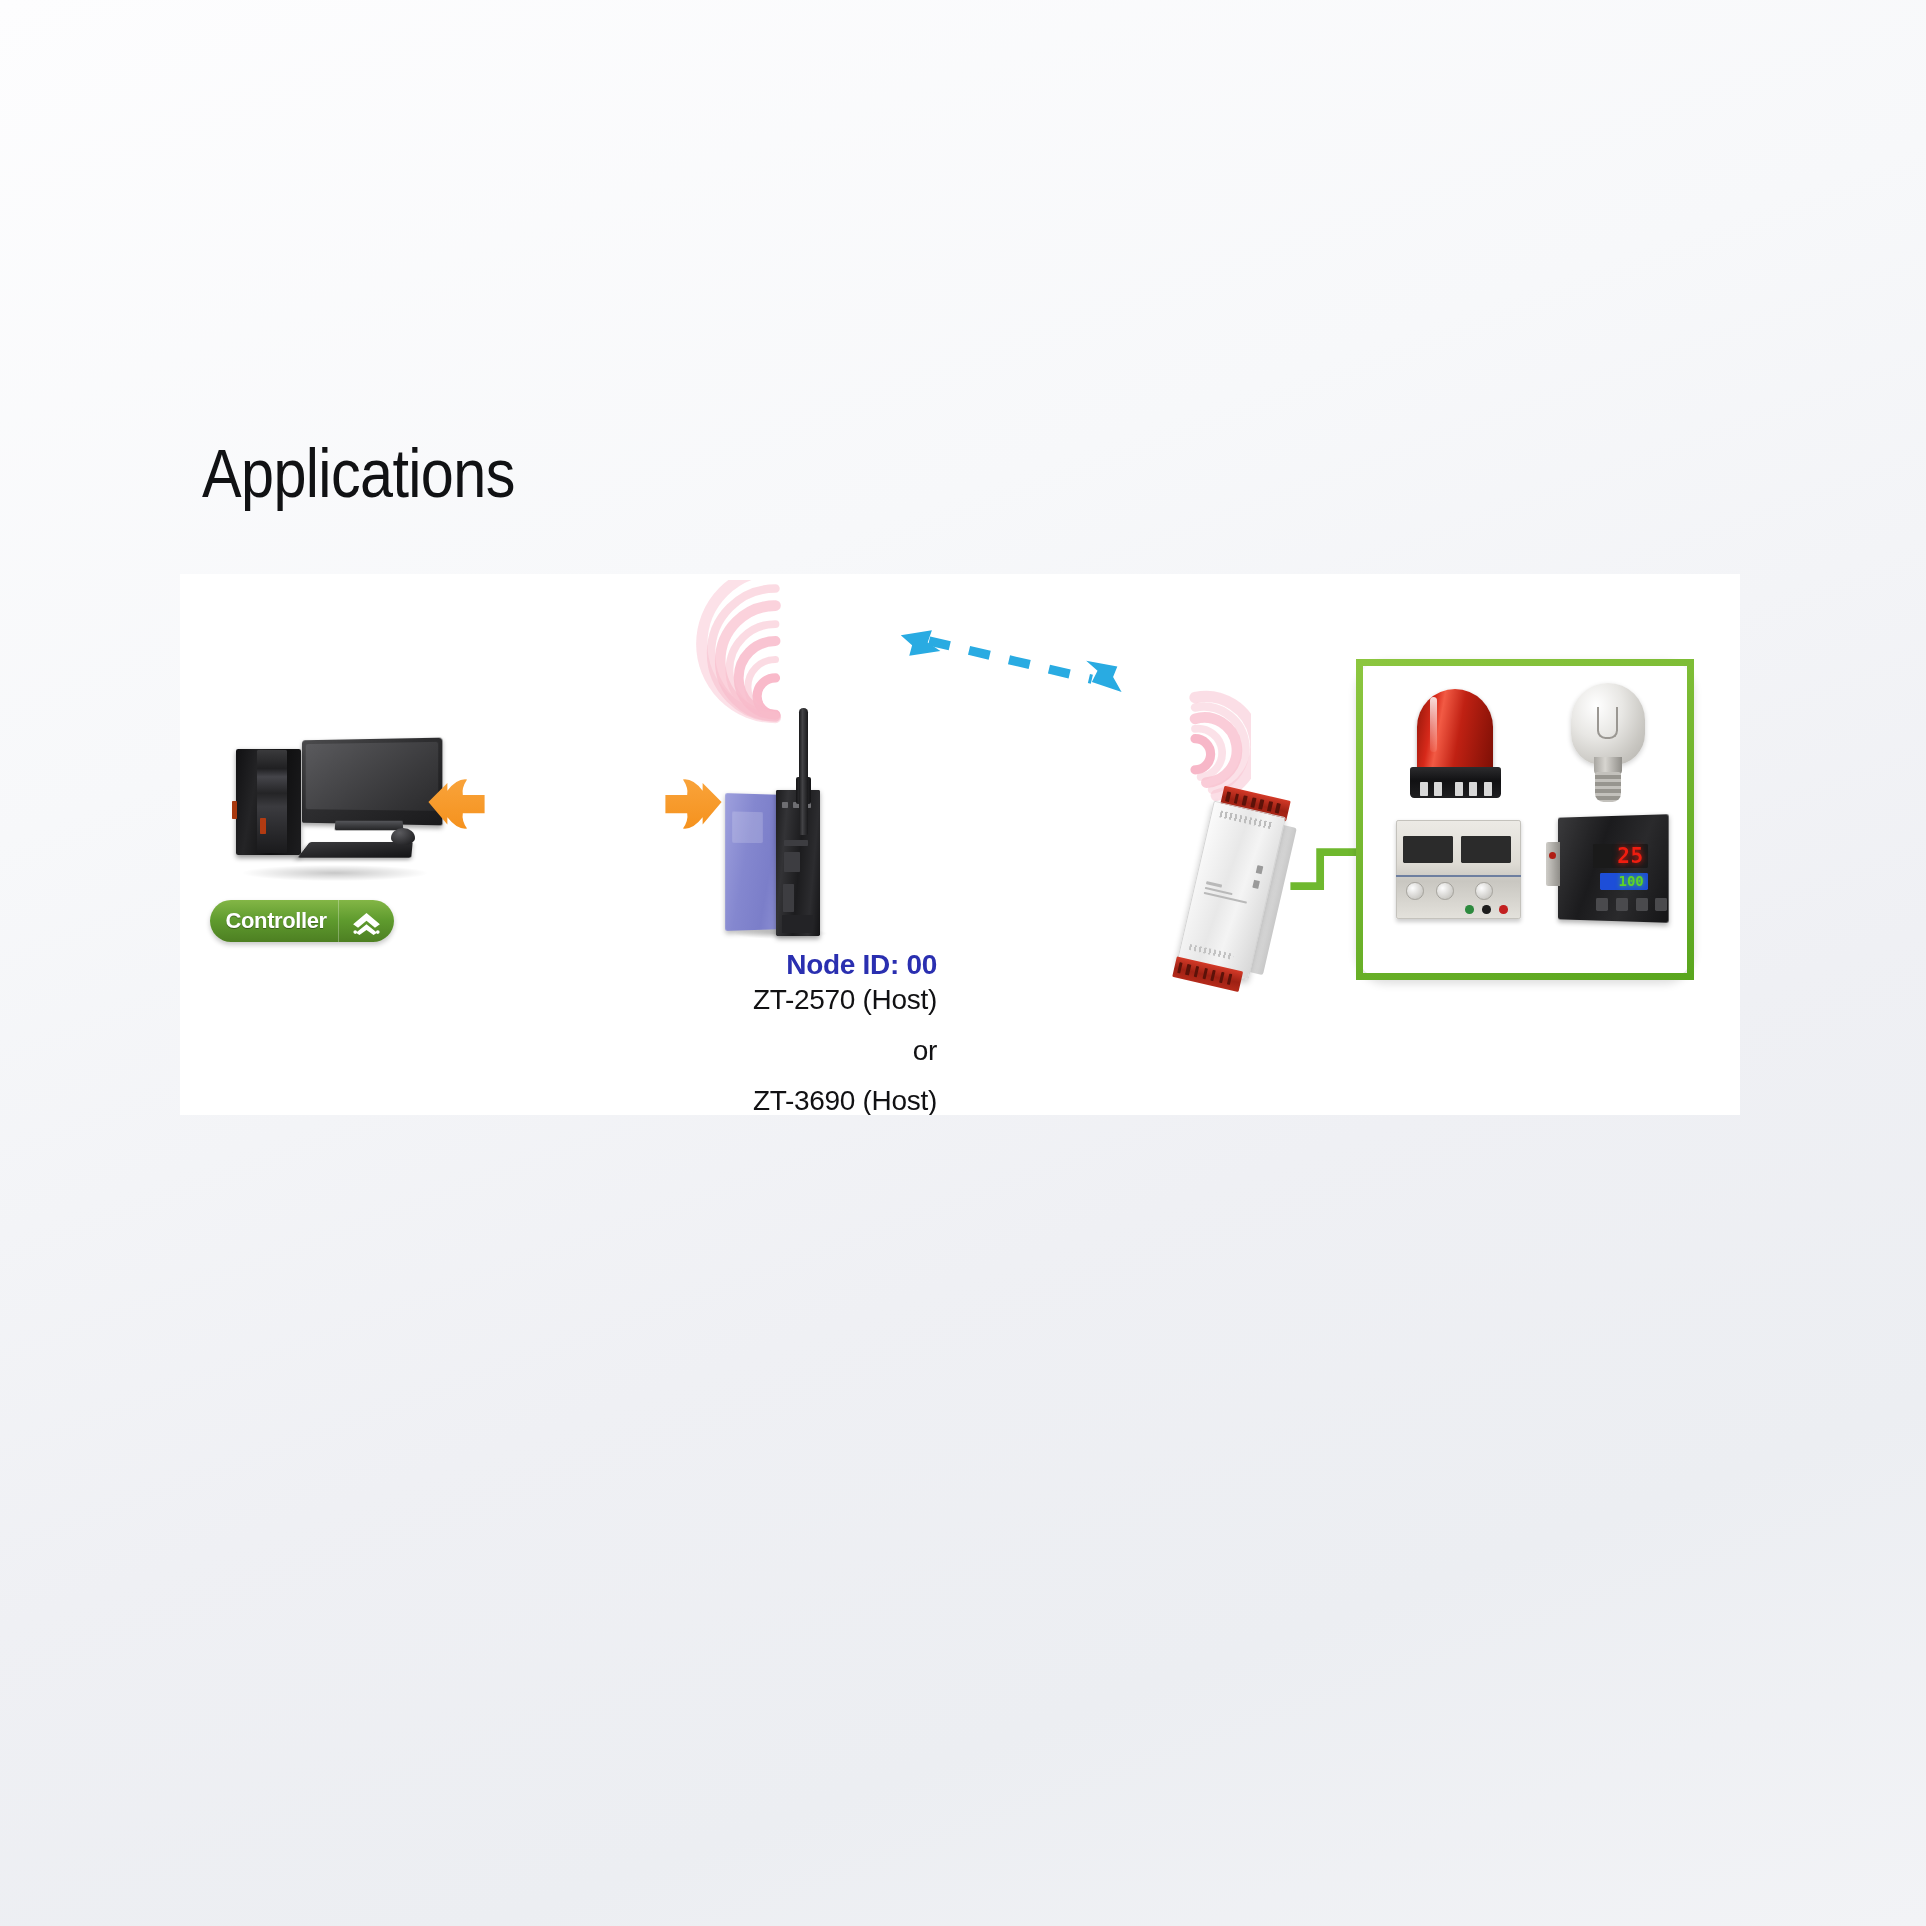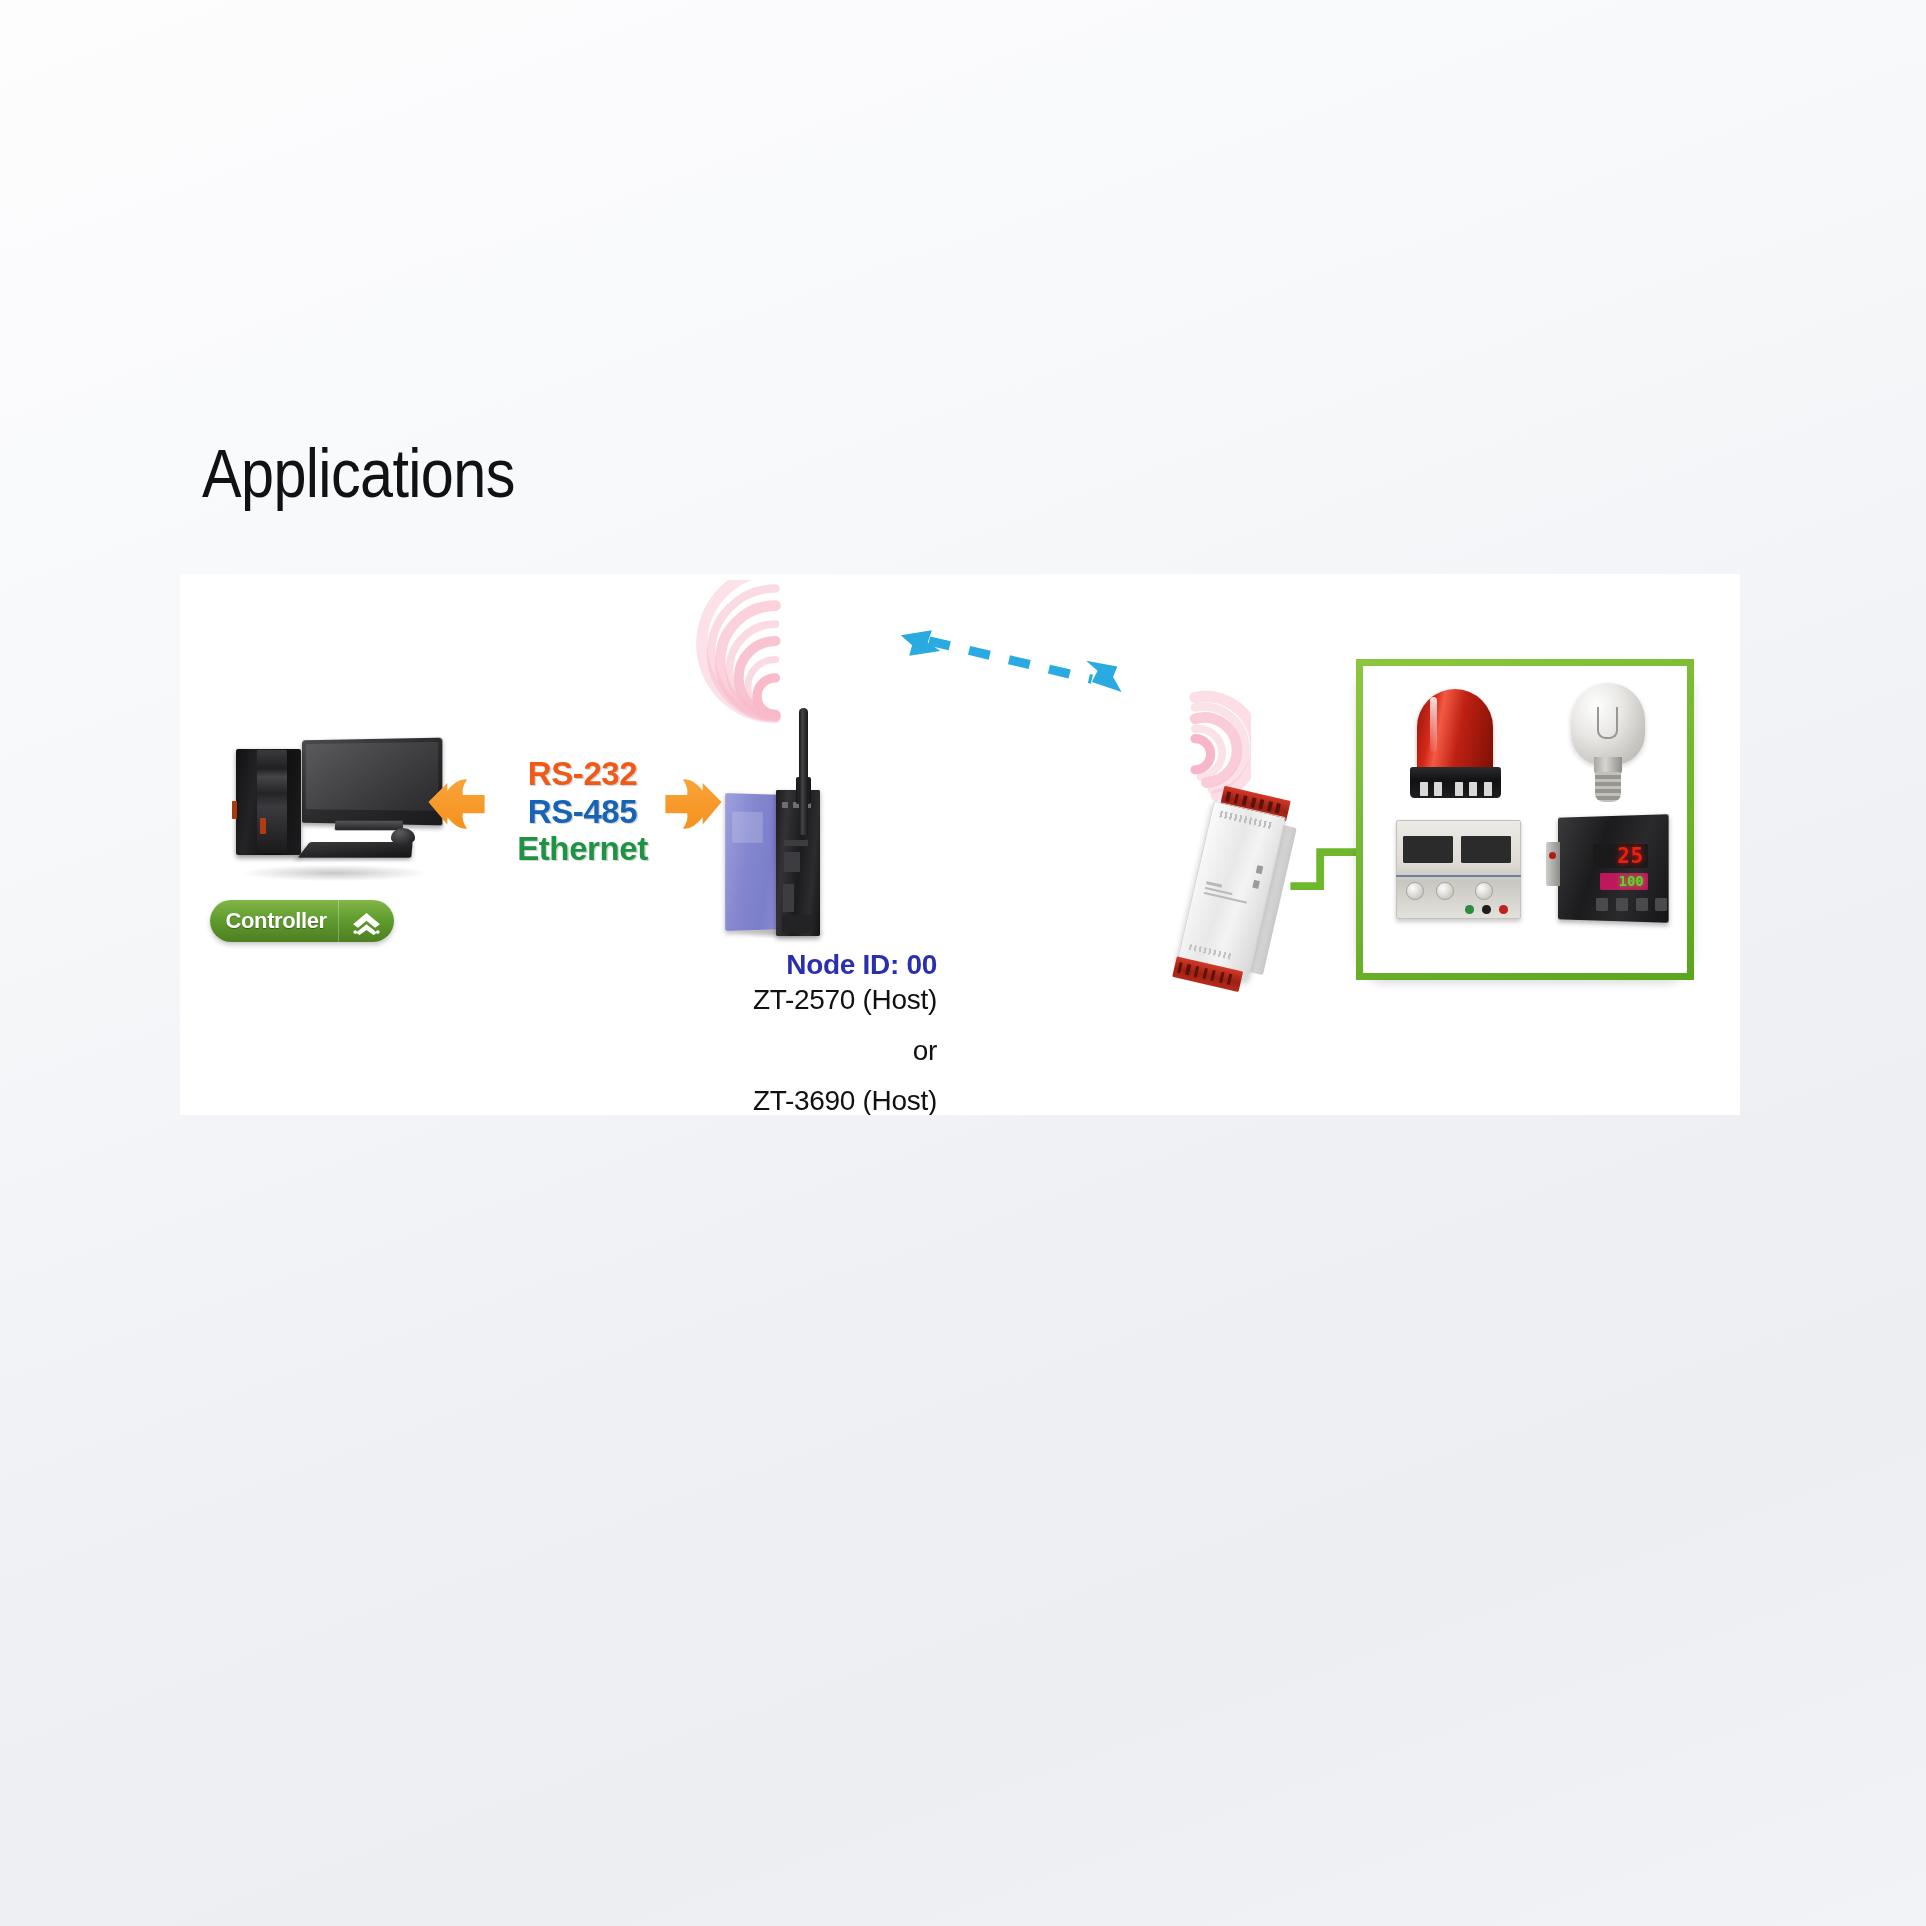--- a/index.html
+++ b/index.html
@@ -237,21 +237,21 @@
     background:linear-gradient(110deg,#3a3a3c 0%,#1b1b1d 38%,#2a2a2c 66%,#141416 100%);
     border-radius:2.1px;box-shadow:0 2.1px 5px rgba(0,0,0,.3);
     transform:perspective(354px) rotateY(-12deg);
   }
   .temp-red{position:absolute;left:47px;top:28px;width:55px;height:24px;
     background:#1a1a1a;border-radius:1.4px;
     color:#f01d10;font-family:"DejaVu Sans Mono", monospace;font-weight:bold;font-size:21px;
     line-height:24px;text-align:right;padding-right:4.2px;box-sizing:border-box;
     text-shadow:0 0 6.4px rgba(240,29,16,.95);letter-spacing:0.7px;}
   .temp-green{position:absolute;left:54px;top:57px;width:48px;height:17px;
-    background:#be185d;border-radius:1.4px;
+    background:#1d4ed8;border-radius:1.4px;
     color:#5ed427;font-family:"DejaVu Sans Mono", monospace;font-weight:bold;font-size:14px;
     line-height:17px;text-align:right;padding-right:4.2px;box-sizing:border-box;
     text-shadow:0 0 5px rgba(94,212,39,.9);}
   .temp-side{position:absolute;left:0px;top:25.5px;width:14px;height:44px;
     background:linear-gradient(90deg,#cfcdc8,#8f8d88);border-radius:2.1px 0 0 2.1px;}
   .temp-side i{position:absolute;left:2.8px;top:10px;width:7px;height:7px;background:#b01d14;border-radius:50%;}
   .temp-btns{position:absolute;left:50px;top:82px;display:flex;gap:7.8px;}
   .temp-btns i{width:12px;height:12.7px;background:#4a4a4d;border-radius:1.4px;display:block;}
 
   
@@ -312,25 +312,20 @@
         <linearGradient id="og2" x1="0" y1="0" x2="0" y2="1">
           <stop offset="0" stop-color="#f9a33a"></stop>
             <stop offset="55" stop-color="#f5921e"></stop>
           <stop offset="1" stop-color="#e8751a"></stop>
         </linearGradient>
       </defs>
       <path d="M83 44 L56 17 L56 28 Q42 10 28 12 Q36 24 34 34 L3 34 L3 60 L34 60 Q36 70 28 82 Q42 84 56 66 L56 76 Z" fill="url(#og2)"></path>
     </svg>
   </span>
 
-  <div id="protocol-labels">
-    <div class="p-rs232">RS-232</div>
-    <div class="p-rs485">RS-485</div>
-    <div class="p-eth">Ethernet</div>
-  </div>
 
   <span class="radio-waves" id="waves-left">
     <svg viewBox="0 0 230 210" width="163" height="149">
       <g fill="none" stroke="#f59ab2" stroke-linecap="round" opacity=".72">
         <path d="M115 190 A26 26 0 0 1 115 138" stroke-width="13" opacity=".95"></path>
         <path d="M115 190 A52 52 0 0 1 115 86" stroke-width="14" opacity=".8"></path>
         <path d="M115 192 A78 78 0 0 1 115 36" stroke-width="15" opacity=".62"></path>
         <path d="M115 194 A104 104 0 0 1 115 -14" stroke-width="16" opacity=".42"></path>
       </g>
       <g fill="none" stroke="#f8bfcd" stroke-linecap="round" opacity=".55">

